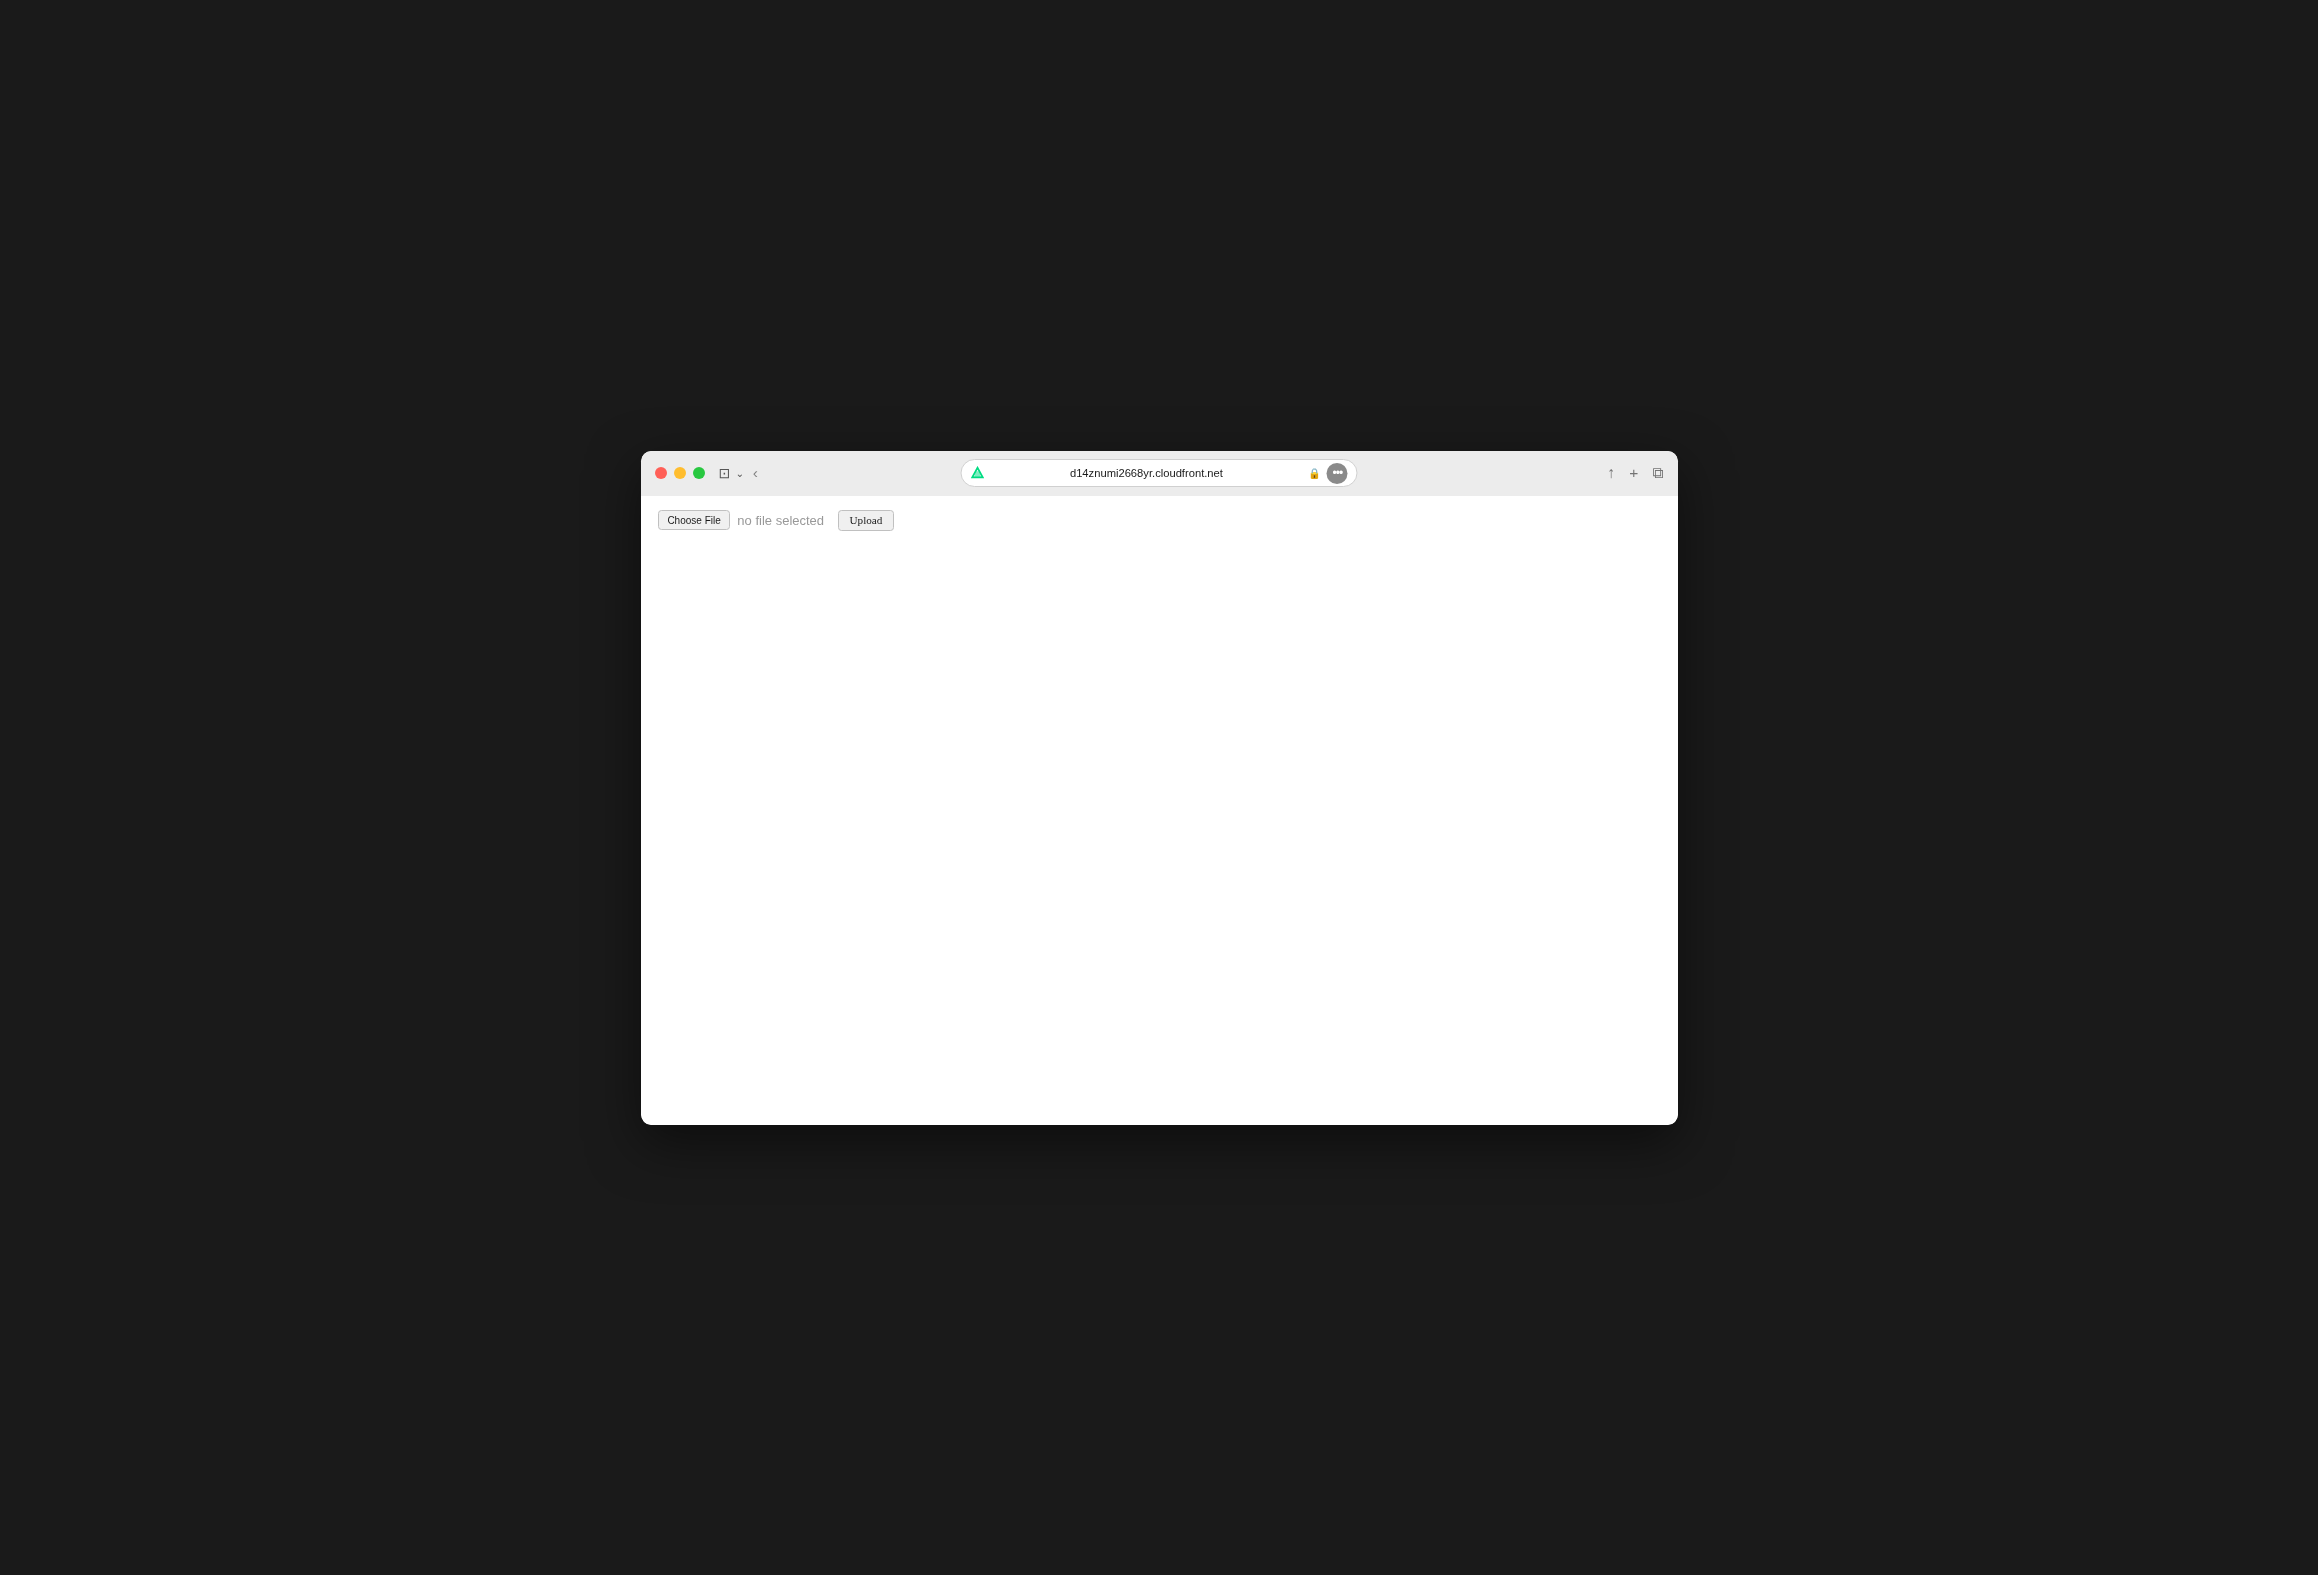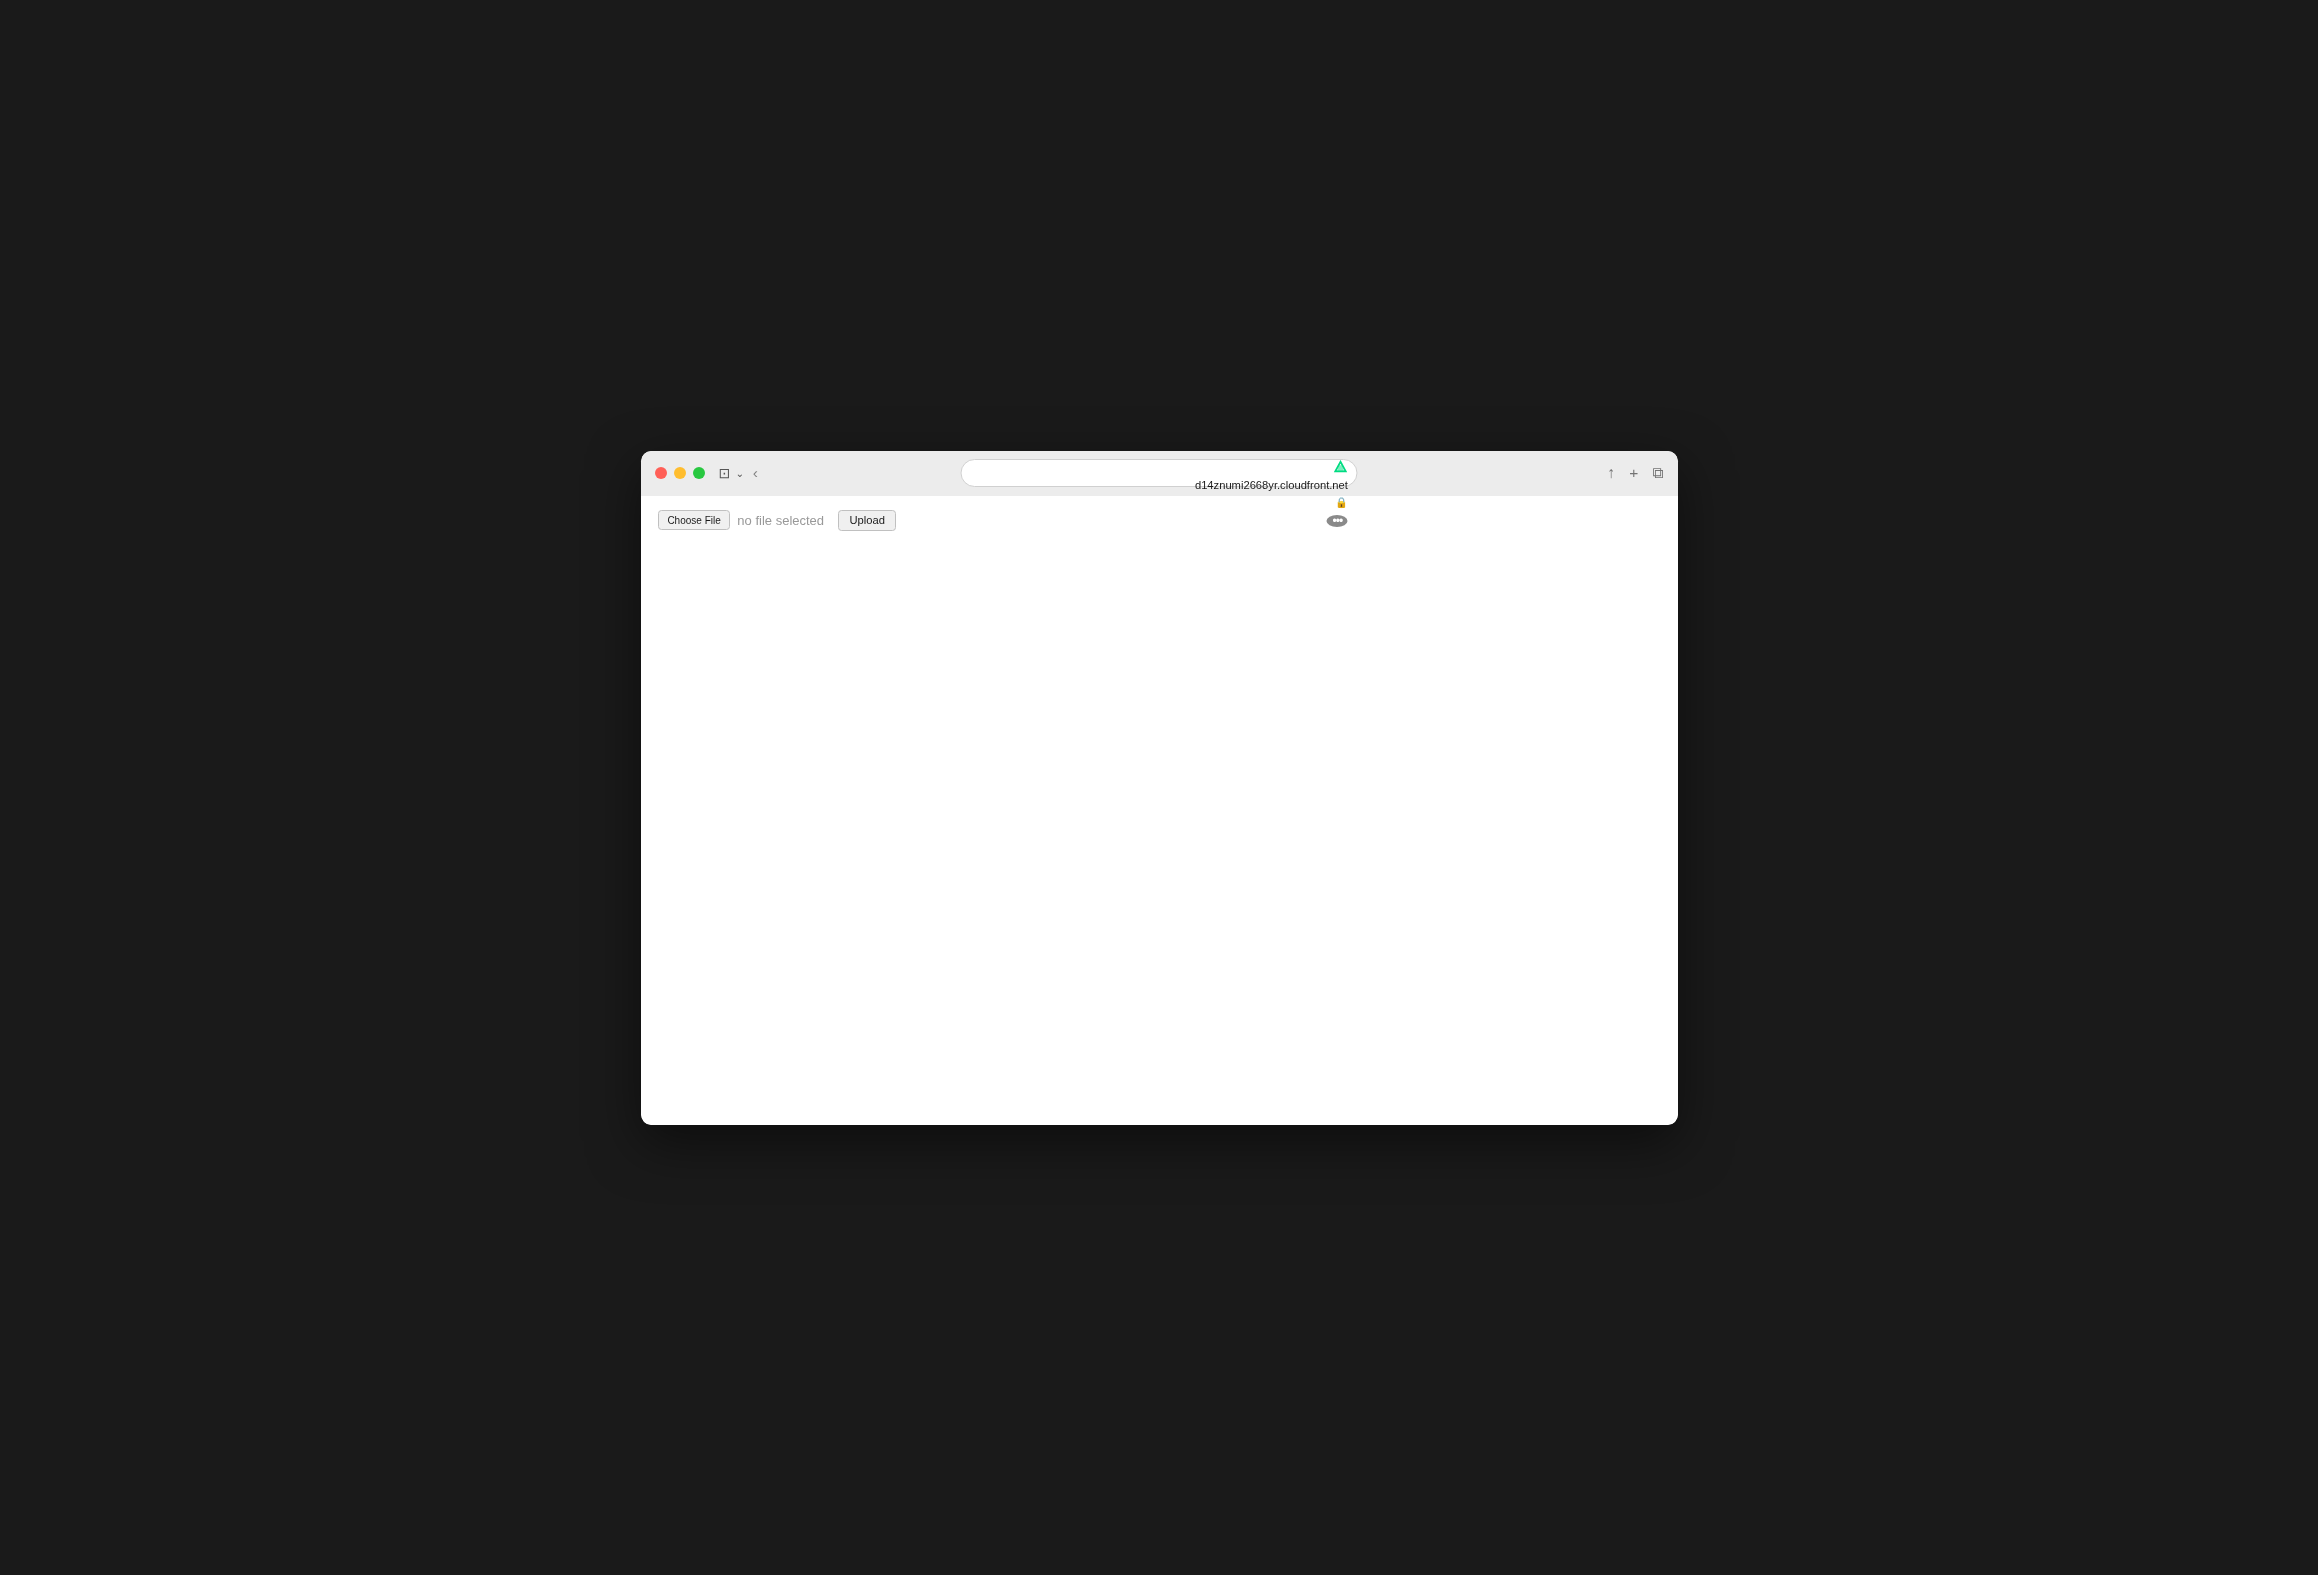--- a/index.html
+++ b/index.html
@@ -97,24 +97,23 @@
       transform: translateX(-50%);
       width: 397px;
     }
 
     .address-bar {
       background: #ffffff;
       border: 0.9px solid #d0d0d0;
       border-radius: 14px;
       height: 28px;
       display: flex;
-      align-items: flex-end;
+      align-items: center;
       padding: 0 8.6px;
       gap: 5.2px;
-      flex-direction: column;
     }
 
     .site-icon {
       width: 14px;
       height: 14px;
       flex-shrink: 0;
     }
 
     .address-text {
       font-size: 11.2px;
@@ -191,21 +190,21 @@
     }
 
     .upload-button {
       background: #f0f0f0;
       border: 0.9px solid #c0c0c0;
       border-radius: 3.5px;
       padding: 3.5px 10.4px;
       font-size: 11.2px;
       color: #1a1a1a;
       cursor: pointer;
-      font-family: Liberation Sans, sans-serif;
+      font-family: Liberation Serif, serif;
       margin-left: 7px;
     }
   </style>
 </head>
 <body>
 
 <div class="browser-window">
 
   <div class="titlebar">
 

